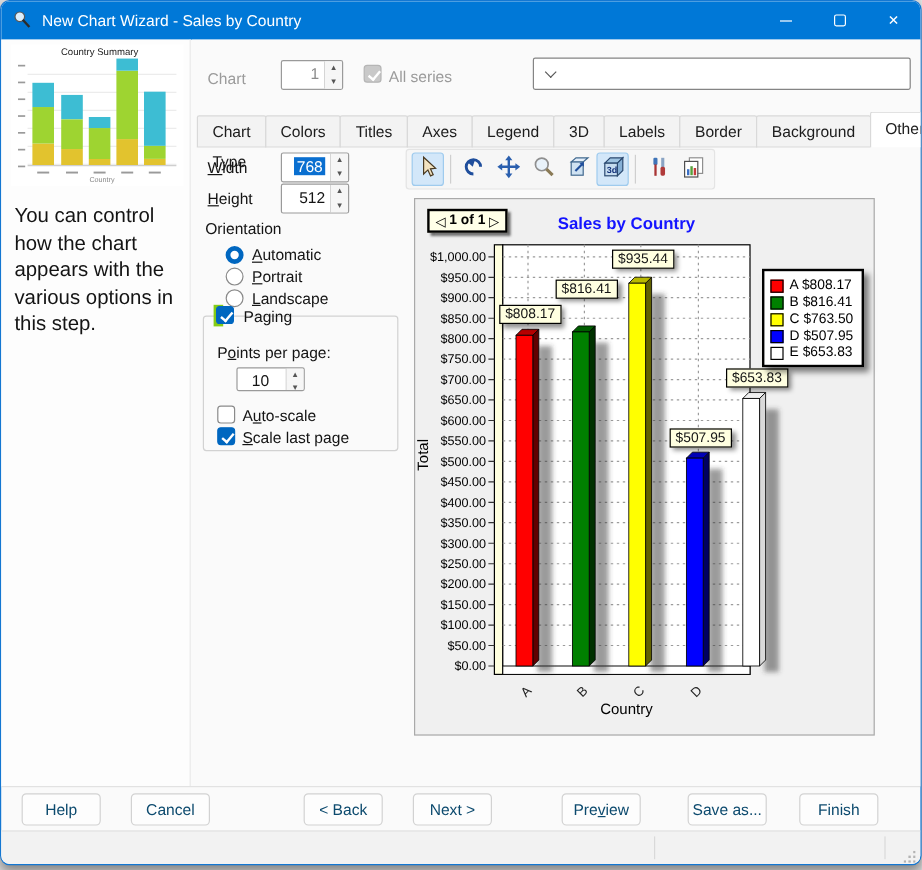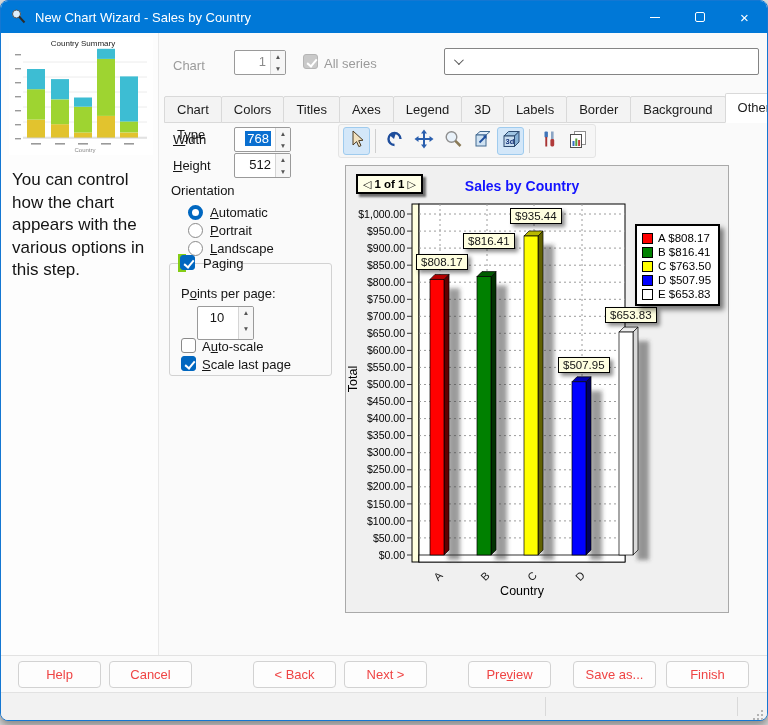--- a/index.html
+++ b/index.html
@@ -63,21 +63,21 @@
   .pager .arr{font-size:11px;font-weight:normal}
   .chart-title{position:absolute;left:73px;top:12px;width:206px;text-align:center;font-size:14px;font-weight:bold;color:#1414ff}
   .val-label{position:absolute;background:#ffffe0;border:1px solid #000;font-size:11.5px;color:#141414;padding:1px 4px;min-width:44px;text-align:left;box-shadow:3px 3px 4px rgba(0,0,0,.45);white-space:nowrap}
   .legend{position:absolute;left:289px;top:58px;background:#fff;border:2px solid #000;padding:4px 7px 4px 5px;box-shadow:4px 4px 5px rgba(0,0,0,.5)}
   .legend .row{display:flex;align-items:flex-end;gap:5px;height:14px}
   .legend .sw{width:11px;height:11px;border:1px solid #000;flex:0 0 auto}
   .legend .lt{font-size:11.5px;color:#000;white-space:nowrap}
   
   .footer-divider{position:absolute;left:0;top:654px;right:0;height:1px;background:#e2e2e2}
   .footer{position:absolute;left:0;top:655px;right:0;height:36px}
-  .btn{position:absolute;top:5px;width:83px;height:27px;background:#fdfdfd;border:1px solid #d2d2d2;border-radius:4px;font-size:13px;color:#ef4444;display:flex;align-items:center;justify-content:center;white-space:nowrap}
+  .btn{position:absolute;top:5px;width:66px;height:27px;background:#fdfdfd;border:1px solid #d2d2d2;border-radius:4px;font-size:13px;color:#0c4a6e;display:flex;align-items:center;justify-content:center;white-space:nowrap}
   
   .statusbar{position:absolute;left:0;top:691px;right:0;height:28px;background:#f2f2f2;border-top:1px solid #e2e2e2}
   .status-sep{position:absolute;top:4px;width:1px;height:19px;background:#d9d9d9}
   .grip{position:absolute;right:4px;bottom:4px;width:10px;height:10px}
   u{text-decoration:underline}
 </style>
 </head>
 <body>
 
 <div class="window">
@@ -198,21 +198,21 @@
     <span class="lbl" style="left:50px;top:190px"><u>P</u>ortrait</span>
     <span class="radio" style="left:28px;top:208px"></span>
     <span class="lbl" style="left:50px;top:208px"><u>L</u>andscape</span>
 
     <div class="groupbox"></div>
     <div class="gb-head">
       <span class="cb on" style="left:2px;top:1px"></span>
       <span class="lbl" style="left:25px;top:2px">Paging</span>
     </div>
     <span class="lbl" style="left:21px;top:253px">P<u>o</u>ints per page:</span>
-    <div class="spin" style="left:37px;top:273px;width:57px;height:34px">
+    <div class="spin" style="left:37px;top:273px;width:57px;height:20px">
       <div class="val" style="text-align:center">10</div>
       <div class="btns">
           <div>▲</div>
           <div>▼</div>
         </div>
     </div>
     <span class="cb" style="left:21px;top:305px"></span>
     <span class="lbl" style="left:42px;top:306px">A<u>u</u>to-scale</span>
     <span class="cb on" style="left:21px;top:323px"></span>
     <span class="lbl" style="left:42px;top:324px"><u>S</u>cale last page</span>

